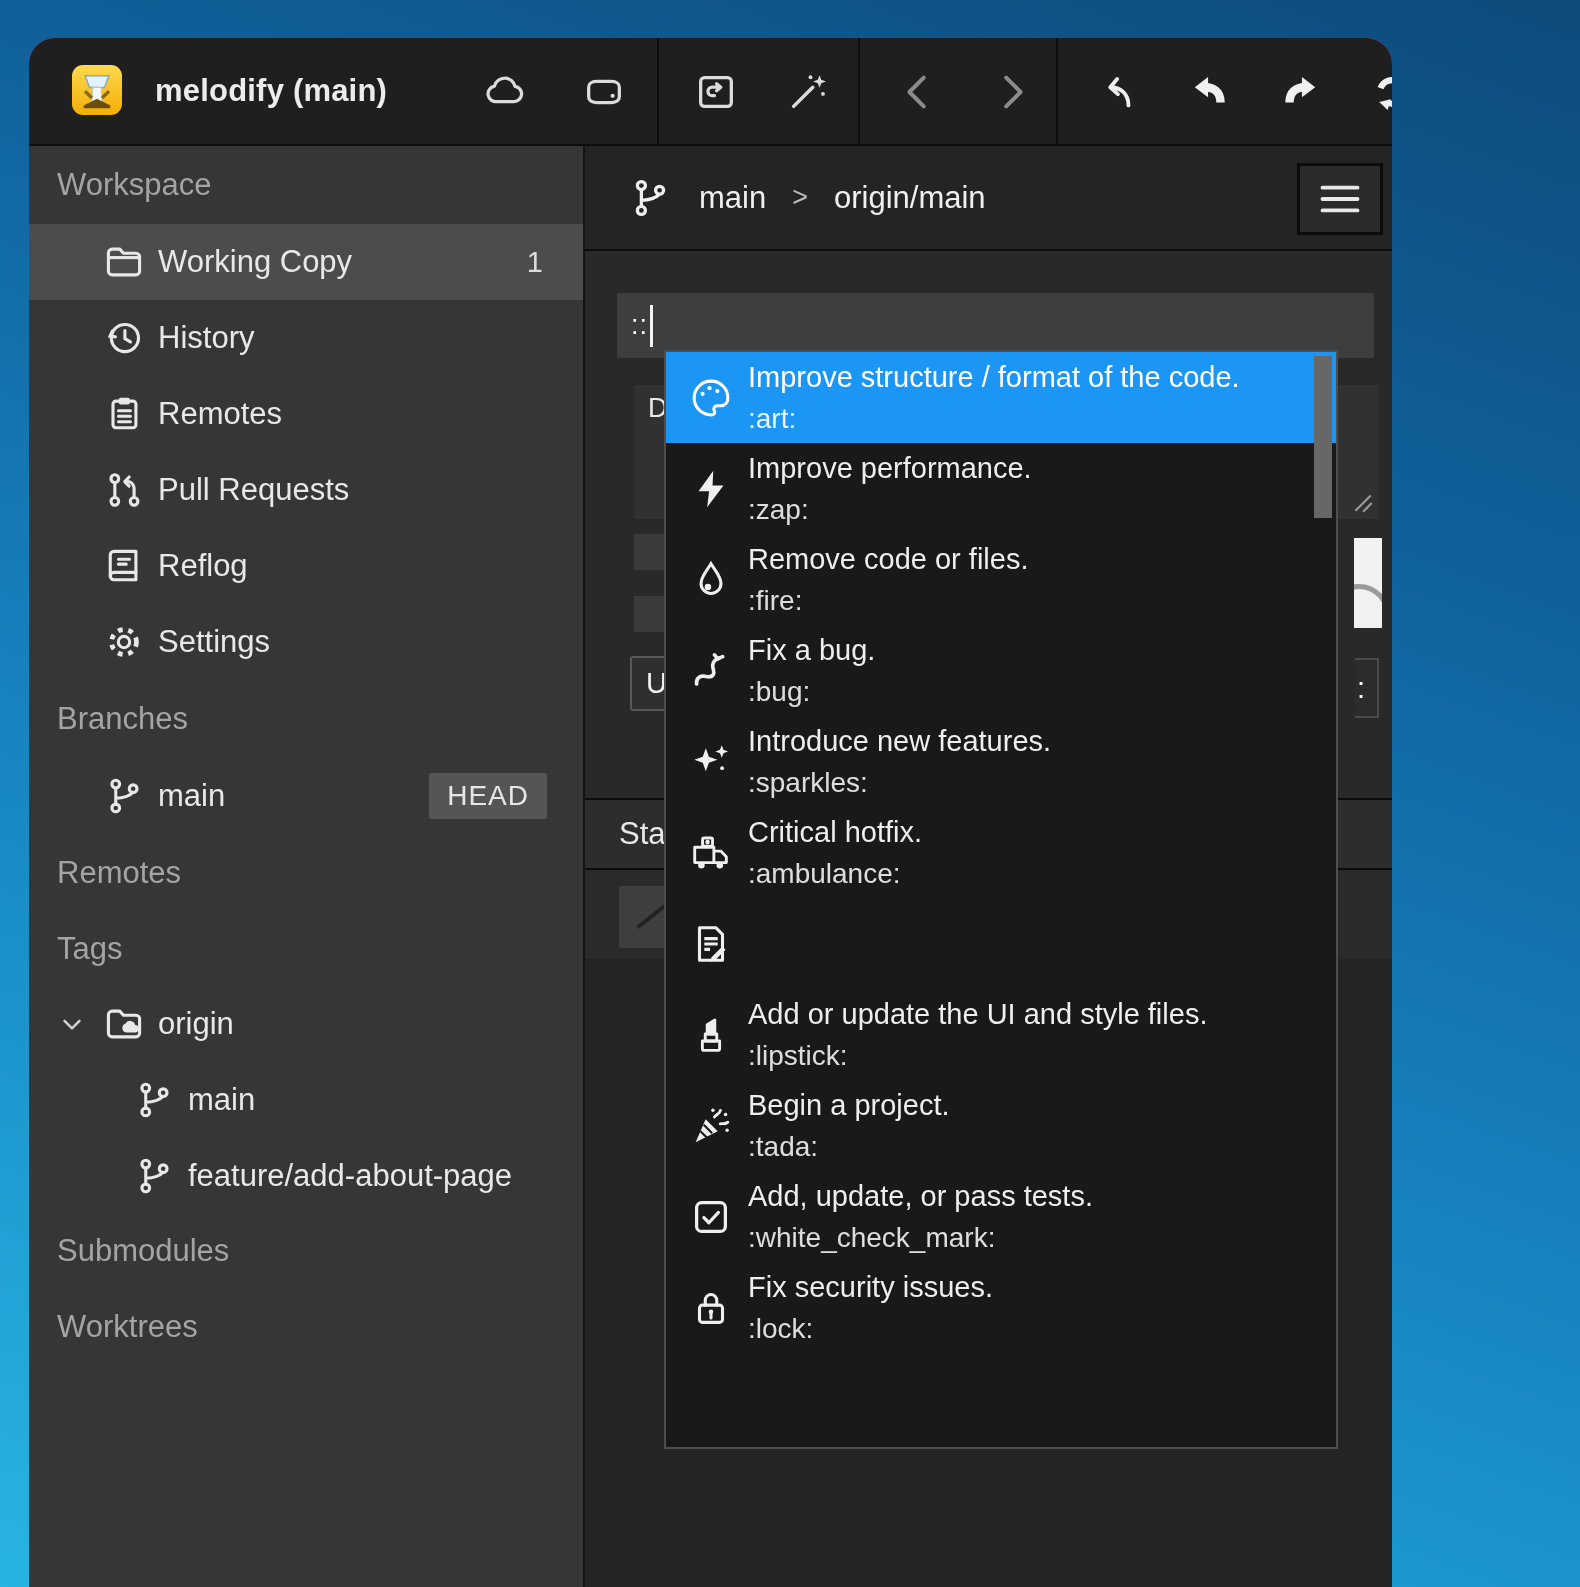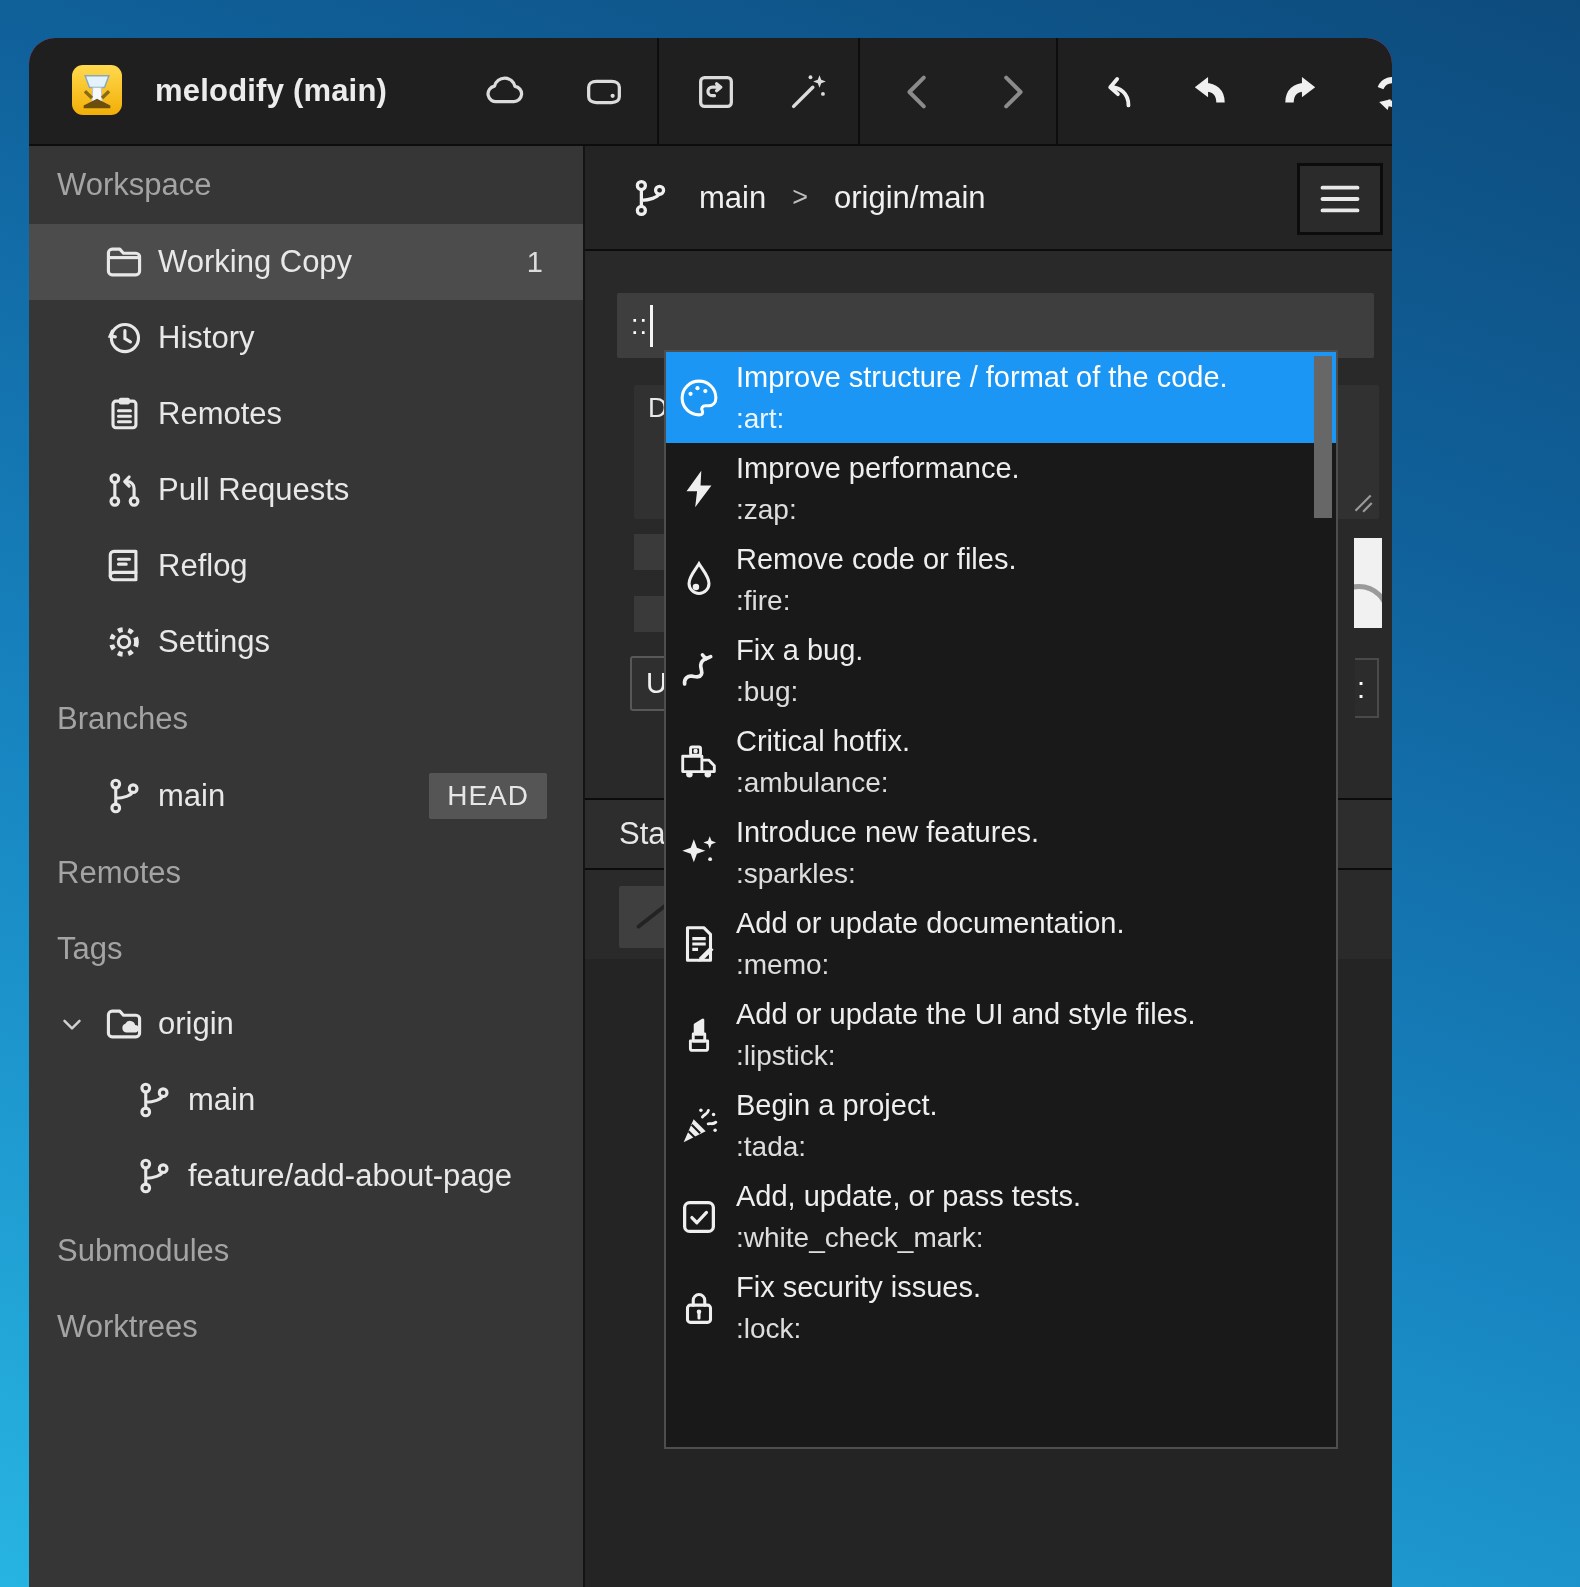--- a/index.html
+++ b/index.html
@@ -73,21 +73,21 @@
     color:#e8e8e8;font-size:31px;}
   .hdiv2{position:absolute;left:0;top:722px;width:834px;height:2px;background:#0c0c0c;}
   .toolrow{position:absolute;left:0;top:724px;width:834px;height:89px;background:#2a2a2a;}
   .pencilbtn{position:absolute;left:34px;top:16px;width:120px;height:62px;background:#3f3f3f;border-radius:2px;}
   .pencilbtn:after{content:"";position:absolute;left:14px;top:28px;width:38px;height:4px;
     background:#232323;transform:rotate(-38deg);border-radius:2px;}
   .lowarea{position:absolute;left:0;top:813px;width:834px;bottom:0;background:#242424;}
   
   .dropdown{position:absolute;left:635px;top:312px;width:674px;height:1099px;background:#191919;
     border:2px solid #4e4e4e;box-sizing:border-box;overflow:hidden;z-index:50;}
-  .dd-item{position:relative;height:91px;display:flex;align-items:center;padding-left:8px;color:#eee;}
+  .dd-item{position:relative;height:91px;display:flex;align-items:center;padding-left:20px;color:#eee;}
   .dd-item.selected{background:#1b96f5;color:#fff;}
   .dd-ic{width:50px;height:50px;margin-right:12px;flex:0 0 auto;display:flex;align-items:center;justify-content:center;}
   .dd-ic svg{width:46px;height:46px;}
   .dd-txt{display:flex;flex-direction:column;line-height:41px;}
   .dd-title{font-size:29px;}
   .dd-code{font-size:28px;color:inherit;opacity:.92;}
   .ddthumb{position:absolute;right:4px;top:4px;width:18px;height:162px;background:#676767;z-index:5;}
   svg{display:block;}
   .dim svg *{stroke:#8b8b8b !important;}
   .gray svg *{stroke:#969696 !important;}
@@ -422,59 +422,55 @@
           </svg>
         </span>
       <span class="dd-txt">
           <span class="dd-title">Fix a bug.</span>
           <span class="dd-code">:bug:</span>
         </span>
     </div>
 
     <div class="dd-item">
       <span class="dd-ic">
+          <svg viewBox="0 0 24 24">
+            <path d="M9.3 4.8l1.6 4.4 4.4 1.6-4.4 1.6-1.6 4.4-1.6-4.4-4.4-1.6 4.4-1.6z" fill="#efefef"></path>
+            <path d="M17.6 3.2l.9 2.4 2.4.9-2.4.9-.9 2.4-.9-2.4-2.4-.9 2.4-.9z" fill="#efefef"></path>
+            <circle cx="17.8" cy="15.2" r="1" fill="#efefef"></circle>
+          </svg>
+        </span>
+      <span class="dd-txt">
+          <span class="dd-title">Introduce new features.</span>
+          <span class="dd-code">:sparkles:</span>
+        </span>
+    </div>
+
+    <div class="dd-item">
+      <span class="dd-ic">
           <svg viewBox="0 0 24 24" fill="none" stroke="#efefef" stroke-width="1.5" stroke-linejoin="round">
             <rect x="7.6" y="4.2" width="5.2" height="4.2" rx=".8"></rect>
             <path d="M10.2 5.2v2.2M9.1 6.3h2.2"></path>
             <path d="M3.5 9h10v8h-10zM13.5 11h3.6l2.9 2.9V17h-6.5"></path>
             <circle cx="7" cy="18.4" r="1.7" fill="#efefef" stroke="none"></circle>
             <circle cx="16.6" cy="18.4" r="1.7" fill="#efefef" stroke="none"></circle>
           </svg>
         </span>
       <span class="dd-txt">
           <span class="dd-title">Critical hotfix.</span>
           <span class="dd-code">:ambulance:</span>
         </span>
     </div>
 
     <div class="dd-item">
       <span class="dd-ic">
-          <svg viewBox="0 0 24 24">
-            <path d="M9.3 4.8l1.6 4.4 4.4 1.6-4.4 1.6-1.6 4.4-1.6-4.4-4.4-1.6 4.4-1.6z" fill="#efefef"></path>
-            <path d="M17.6 3.2l.9 2.4 2.4.9-2.4.9-.9 2.4-.9-2.4-2.4-.9 2.4-.9z" fill="#efefef"></path>
-            <circle cx="17.8" cy="15.2" r="1" fill="#efefef"></circle>
-          </svg>
-        </span>
-      <span class="dd-txt">
-          <span class="dd-title">Introduce new features.</span>
-          <span class="dd-code">:sparkles:</span>
-        </span>
-    </div>
-
-    <div class="dd-item">
-      <span class="dd-ic">
           <svg viewBox="0 0 24 24" fill="none" stroke="#efefef" stroke-width="1.6" stroke-linejoin="round">
             <path d="M6 3.5h8.5L18 7v13.5H6z"></path>
             <path d="M8.5 9.2h7M8.5 12h7M8.5 14.8h3"></path>
             <path d="M12.3 18.9l5.6-5.6 1.7 1.7-5.6 5.6-2.3.6z" fill="#efefef" stroke="none"></path>
           </svg>
-        </span>
-      <span class="dd-txt">
-          <span class="dd-title">Add or update documentation.</span>
-          <span class="dd-code">:memo:</span>
         </span>
     </div>
 
 
     <div class="dd-item">
       <span class="dd-ic">
           <svg viewBox="0 0 24 24" fill="none" stroke="#efefef" stroke-width="1.5" stroke-linejoin="round">
             <path d="M10 11.5V6.6l4-2.4v7.3z" fill="#efefef"></path>
             <rect x="9" y="11.5" width="6" height="3.6"></rect>
             <path d="M7.5 15.1h9V19a1 1 0 0 1-1 1h-7a1 1 0 0 1-1-1z"></path>

